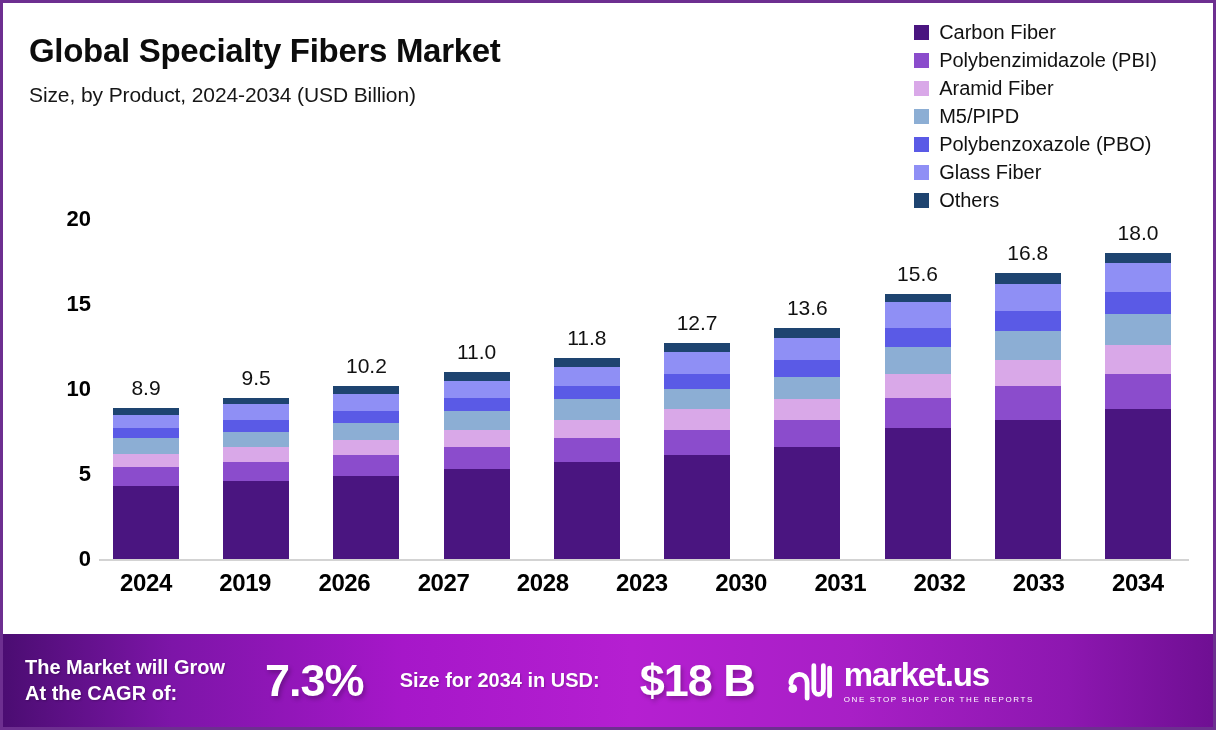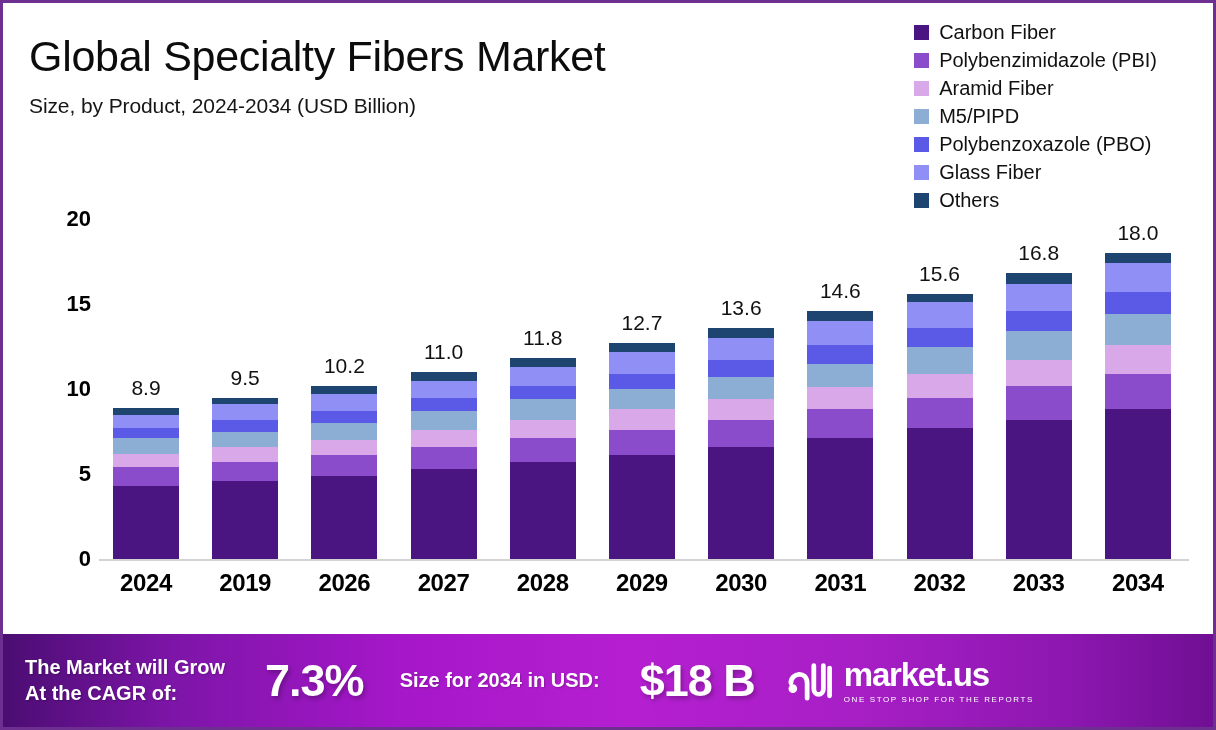--- a/index.html
+++ b/index.html
@@ -12,21 +12,21 @@
     position: relative;
     width: 1216px; height: 730px;
     background: #ffffff;
     border: 3px solid #6d2f90;
     overflow: hidden;
   }
 
   
   .header { position: absolute; left: 26px; top: 30px; }
   .chart-title {
-    font-size: 43px; font-weight: normal; color: #0c0c0c;
+    font-size: 33px; font-weight: bold; color: #0c0c0c;
     letter-spacing: -0.3px; line-height: 1.1;
   }
   .chart-subtitle {
     margin-top: 14px;
     font-size: 21px; color: #161616; font-weight: 400;
     letter-spacing: -0.1px;
   }
 
   
   .legend {
@@ -260,32 +260,20 @@
             <div class="seg" style="background: rgb(74, 21, 128); height: 112.2px;"></div>
             <div class="seg" style="background: rgb(139, 76, 204); height: 27.2px;"></div>
             <div class="seg" style="background: rgb(217, 168, 232); height: 20.4px;"></div>
             <div class="seg" style="background: rgb(140, 174, 212); height: 22.1px;"></div>
             <div class="seg" style="background: rgb(90, 90, 230); height: 17px;"></div>
             <div class="seg" style="background: rgb(143, 143, 245); height: 22.1px;"></div>
             <div class="seg" style="background: rgb(30, 68, 112); height: 10.2px;"></div>
           </div>
         </div>
         <div class="bar-group">
-          <div class="bar-total" style="bottom: 256.2px;">14.6</div>
-          <div class="bar-stack">
-            <div class="seg" style="background: rgb(74, 21, 128); height: 120.7px;"></div>
-            <div class="seg" style="background: rgb(139, 76, 204); height: 28.9px;"></div>
-            <div class="seg" style="background: rgb(217, 168, 232); height: 22.1px;"></div>
-            <div class="seg" style="background: rgb(140, 174, 212); height: 23.8px;"></div>
-            <div class="seg" style="background: rgb(90, 90, 230); height: 18.7px;"></div>
-            <div class="seg" style="background: rgb(143, 143, 245); height: 23.8px;"></div>
-            <div class="seg" style="background: rgb(30, 68, 112); height: 10.2px;"></div>
-          </div>
-        </div>
-        <div class="bar-group">
           <div class="bar-total" style="bottom: 273.2px;">15.6</div>
           <div class="bar-stack">
             <div class="seg" style="background: rgb(74, 21, 128); height: 130.9px;"></div>
             <div class="seg" style="background: rgb(139, 76, 204); height: 30.6px;"></div>
             <div class="seg" style="background: rgb(217, 168, 232); height: 23.8px;"></div>
             <div class="seg" style="background: rgb(140, 174, 212); height: 27.2px;"></div>
             <div class="seg" style="background: rgb(90, 90, 230); height: 18.7px;"></div>
             <div class="seg" style="background: rgb(143, 143, 245); height: 25.5px;"></div>
             <div class="seg" style="background: rgb(30, 68, 112); height: 8.5px;"></div>
           </div>
@@ -316,21 +304,21 @@
         </div>
       </div>
   </div>
 
   <div class="xlabels" id="xaxis">
       <div class="xlabel">2024</div>
       <div class="xlabel">2019</div>
       <div class="xlabel">2026</div>
       <div class="xlabel">2027</div>
       <div class="xlabel">2028</div>
-      <div class="xlabel">2029</div>
+      <div class="xlabel">2023</div>
       <div class="xlabel">2030</div>
       <div class="xlabel">2031</div>
       <div class="xlabel">2032</div>
       <div class="xlabel">2033</div>
       <div class="xlabel">2034</div>
     </div>
 
   <div class="banner">
     <div class="banner-text">
       <div>The Market will Grow</div>

